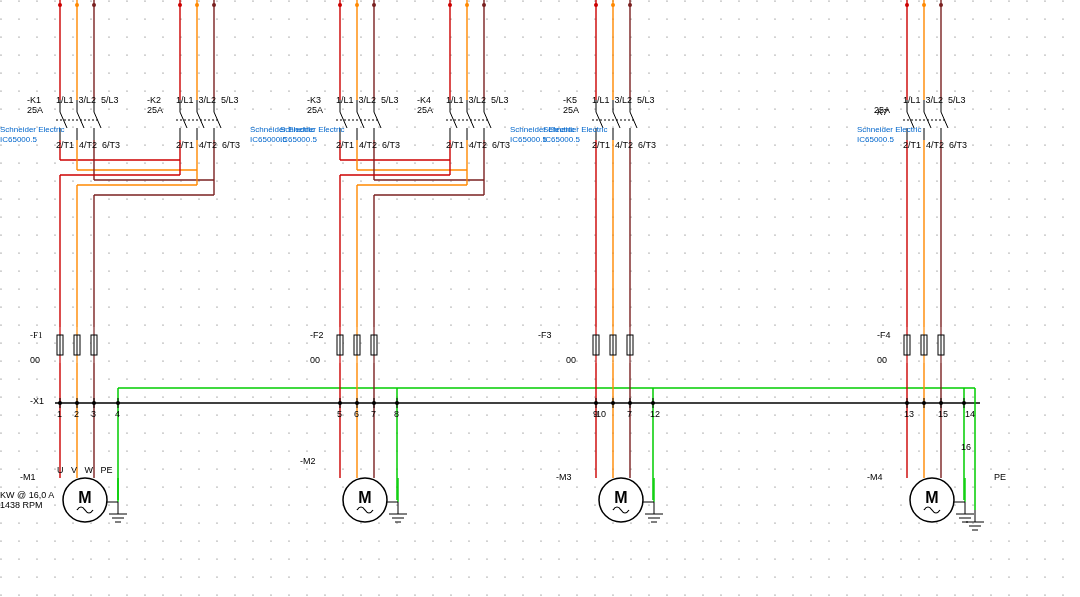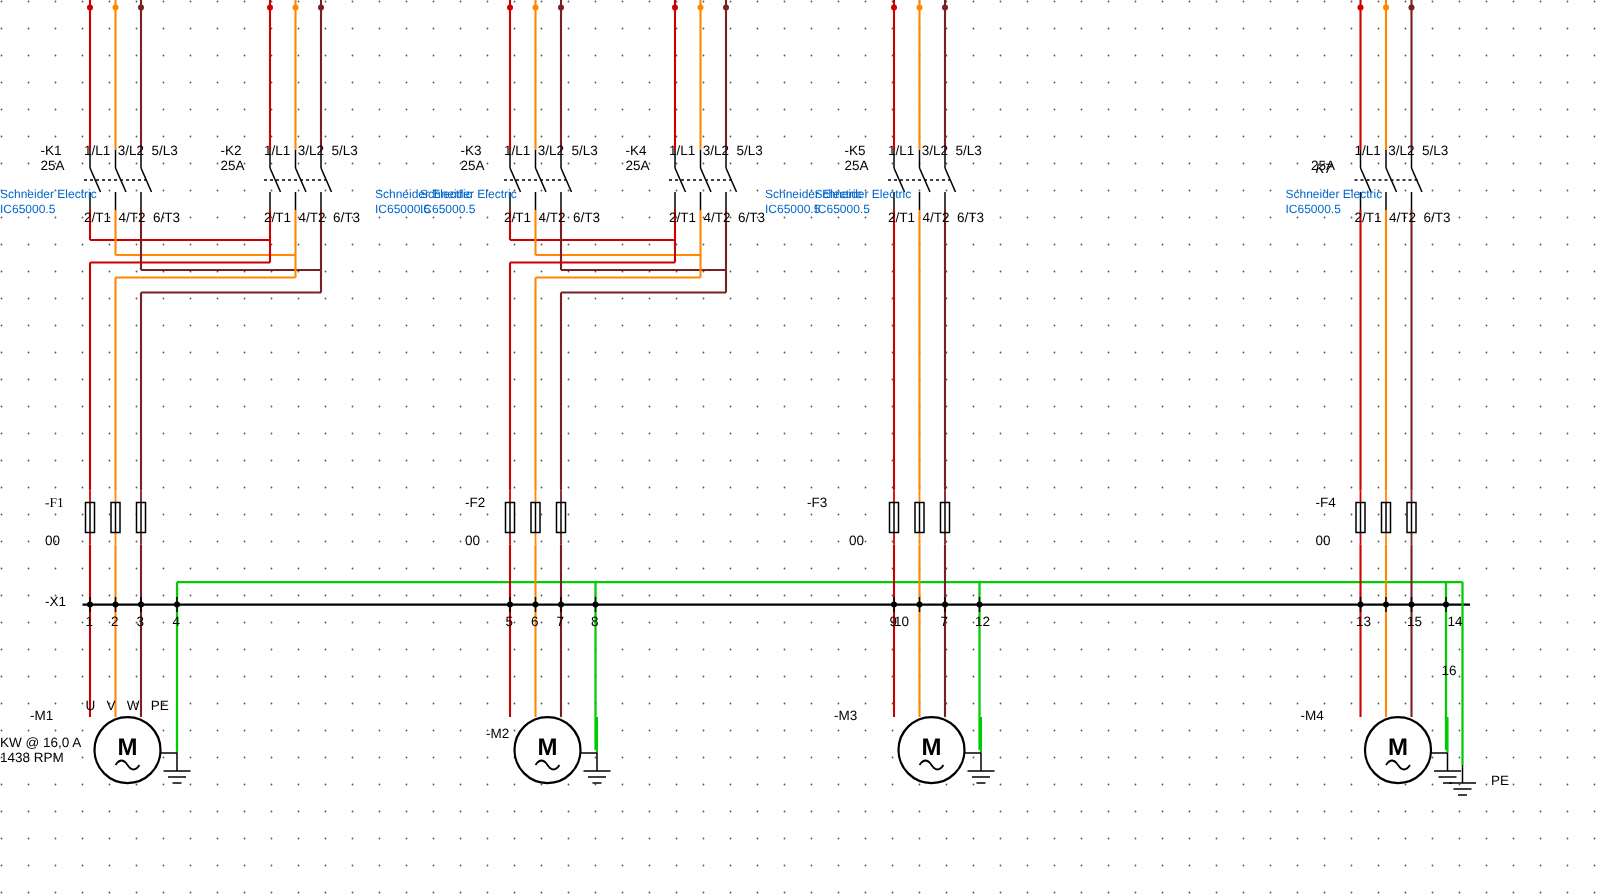--- a/index.html
+++ b/index.html
@@ -328,17 +328,17 @@
     <div class="lbl " style="left: 627px; top: 409px;">7</div>
     <div class="lbl " style="left: 650px; top: 409px;">12</div>
     <div class="lbl " style="left: 904px; top: 409px;">13</div>
     <div class="lbl " style="left: 921px; top: 409px; margin-left: 44px;">14</div>
     <div class="lbl " style="left: 938px; top: 409px;">15</div>
     <div class="lbl " style="left: 961px; top: 409px; margin-top: 33px;">16</div>
     <div class="lbl " style="left: 20px; top: 472px;">-M1</div>
     <div class="lbl " style="left: 0px; top: 490px;">KW @ 16,0 A
 1438 RPM</div>
     <div class="lbl " style="left: 57px; top: 465px;">U   V   W   PE</div>
-    <div class="lbl " style="left: 300px; top: 484px; margin-left: 24px;">-M2</div>
+    <div class="lbl " style="left: 300px; top: 456px;">-M2</div>
     <div class="lbl " style="left: 556px; top: 472px;">-M3</div>
     <div class="lbl " style="left: 867px; top: 472px;">-M4</div>
-    <div class="lbl " style="left: 994px; top: 515px;">PE</div>
+    <div class="lbl " style="left: 994px; top: 472px;">PE</div>
   </div>
 
 </body></html>

